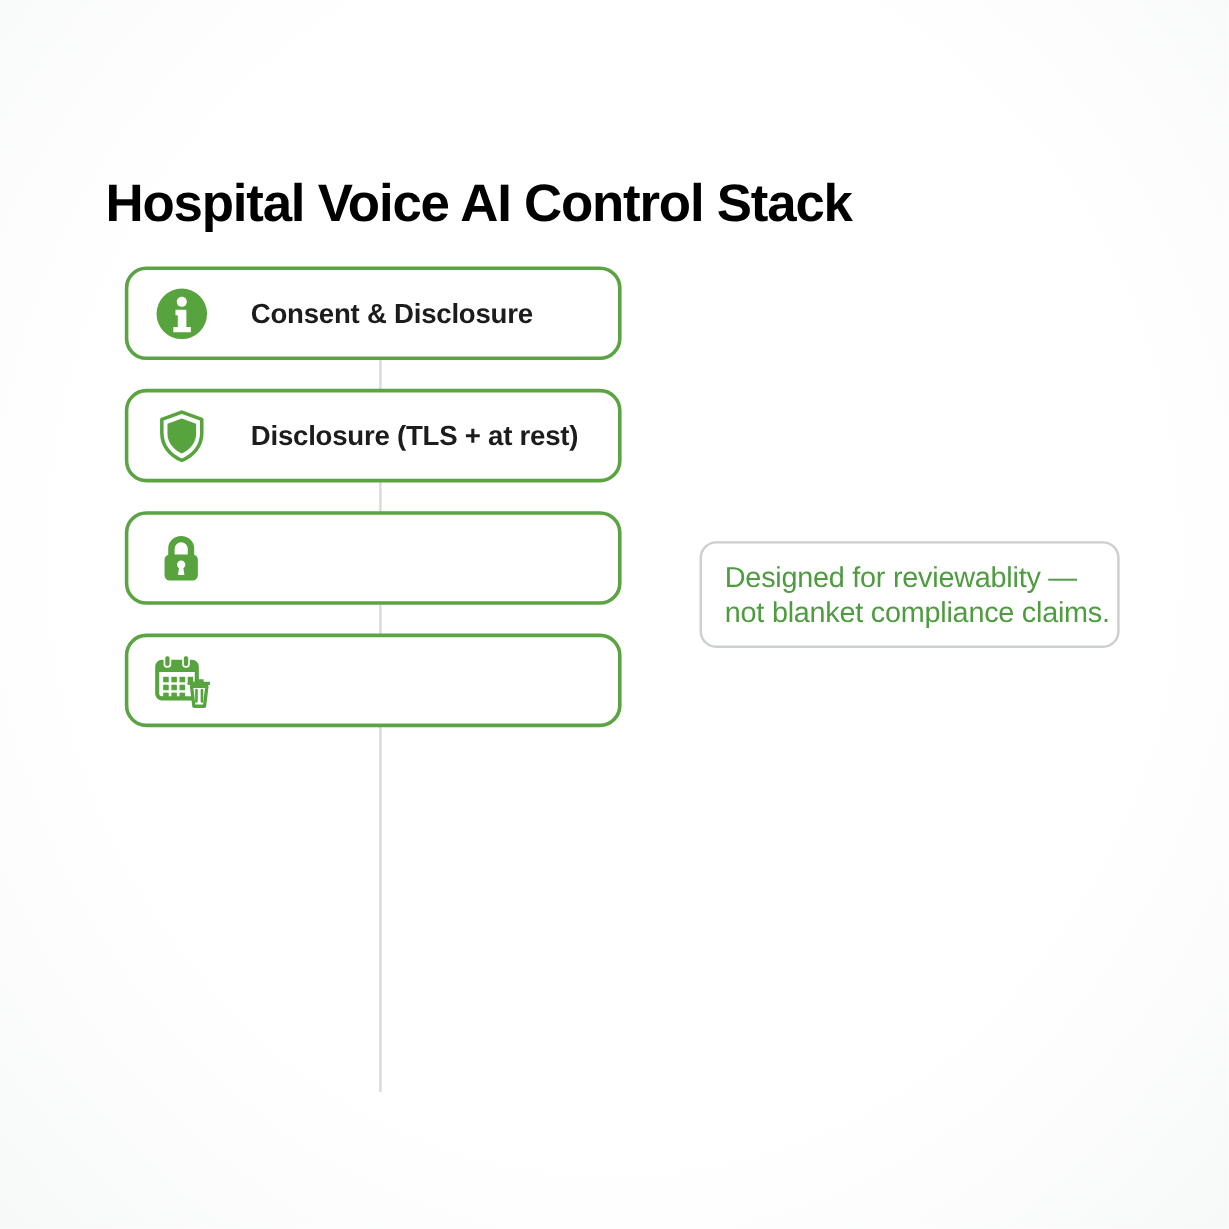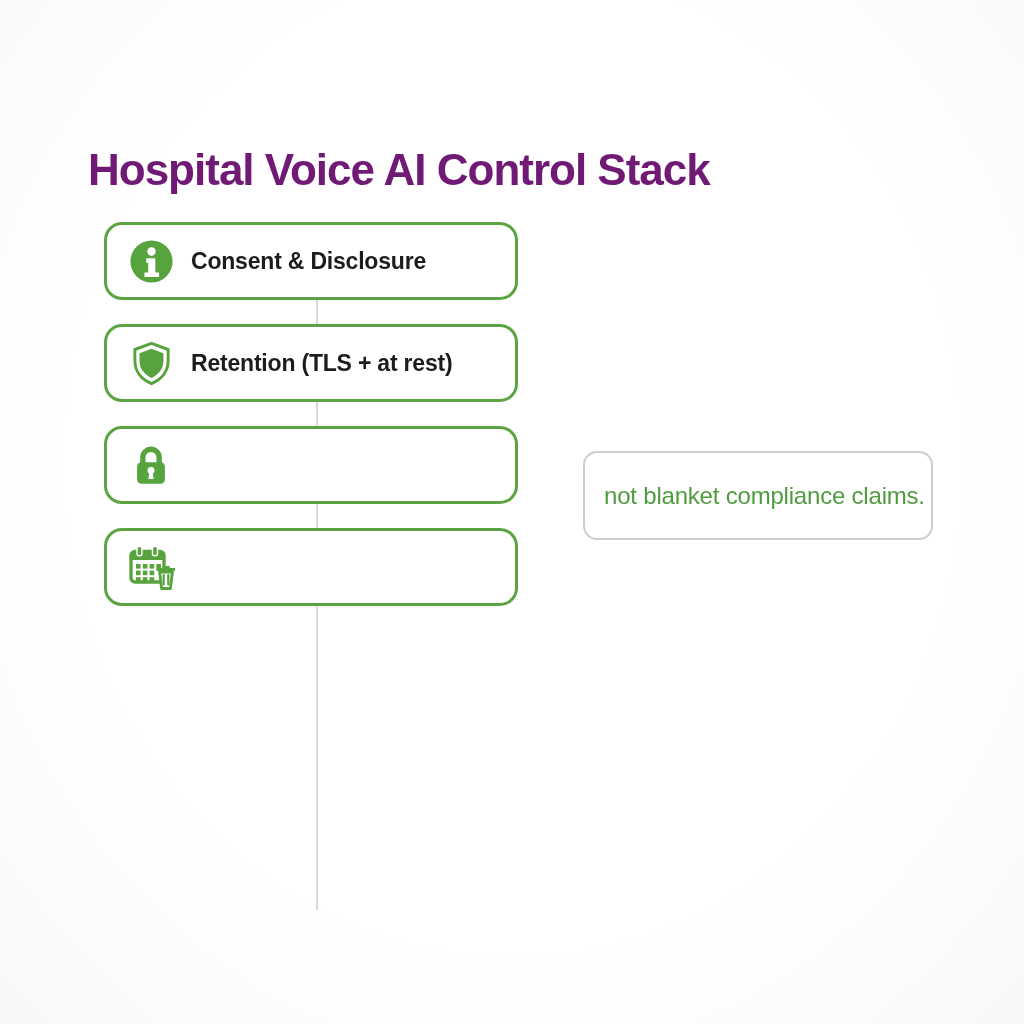--- a/index.html
+++ b/index.html
@@ -11,21 +11,21 @@
   :root{
     --green:#57a33e;
     --box-border:#5ca344;
     --label:#1c1c1c;
     --note-text:#4f9b40;
     --note-border:#cbcfce;
     --connector:#d9d9d9;
   }
   .page-title{
     position:absolute;left:88px;top:116px;
-    font-size:44px;font-weight:bold;color:#701a75;letter-spacing:-1px;
+    font-size:44px;font-weight:bold;color:#000000;letter-spacing:-1px;
     white-space:nowrap;
   }
   .connector-line{
     position:absolute;left:316px;top:258px;width:2px;height:652px;
     background:var(--connector);z-index:0;
   }
   .control-stack{
     position:absolute;left:104px;top:222px;width:414px;
     display:flex;flex-direction:column;gap:24px;z-index:1;
   }
@@ -33,21 +33,21 @@
     box-sizing:border-box;height:78px;width:414px;background:#ffffff;
     border:3px solid var(--box-border);border-radius:18px;
     display:flex;align-items:center;padding-left:20px;
   }
   .stack-box .icon{
     width:48px;height:48px;flex:0 0 48px;display:flex;
     align-items:center;justify-content:center;
   }
   .stack-box .icon svg{display:block;}
   .stack-box .label{
-    margin-left:16px;font-size:23px;font-weight:bold;color:var(--label);
+    margin-left:34px;font-size:23px;font-weight:bold;color:var(--label);
     white-space:nowrap;letter-spacing:-0.2px;
   }
   .note-box{
     position:absolute;left:583px;top:451px;width:350px;height:89px;
     box-sizing:border-box;background:#ffffff;
     border:2px solid var(--note-border);border-radius:14px;
     display:flex;flex-direction:column;justify-content:center;
     padding-left:19px;z-index:1;
   }
   .note-line{
@@ -73,21 +73,21 @@
       </span>
       <span class="label">Consent &amp; Disclosure</span>
     </div>
     <div class="stack-box">
       <span class="icon">
         <svg viewBox="0 0 48 48" width="47" height="47">
           <path d="M24 3.5 L41 9.7 V21 C41 32.6 33.6 40.6 24 44.6 C14.4 40.6 7 32.6 7 21 V9.7 Z" fill="none" stroke="var(--green)" stroke-width="3" stroke-linejoin="round"></path>
           <path d="M24 9 L36.2 13.5 V21.6 C36.2 29.6 30.8 35.4 24 38.7 C17.2 35.4 11.8 29.6 11.8 21.6 V13.5 Z" fill="var(--green)"></path>
         </svg>
       </span>
-      <span class="label">Retention (TLS + at rest)</span>
+      <span class="label">Disclosure (TLS + at rest)</span>
     </div>
     <div class="stack-box">
       <span class="icon">
         <svg viewBox="0 0 48 48" width="46" height="46">
           <path d="M15.5 23 V15.8 a8.5 8.2 0 0 1 17 0 V23" fill="none" stroke="var(--green)" stroke-width="5.6" stroke-linecap="round"></path>
           <rect x="9.5" y="21" width="29" height="22.5" rx="4.5" fill="var(--green)"></rect>
           <circle cx="24" cy="29.8" r="3.6" fill="#fff"></circle>
           <path d="M22.3 31.5 h3.4 l1.1 7.2 h-5.6 z" fill="#fff"></path>
         </svg>
       </span>
@@ -114,14 +114,15 @@
           <path d="M30.5 26.5 h17" stroke="var(--green)" stroke-width="2.8" stroke-linecap="round"></path>
           <path d="M36.5 26 v-1.8 h5 V26" fill="none" stroke="var(--green)" stroke-width="2.4"></path>
           <path d="M32.6 29 L34.6 45.5 h8.8 L45.4 29 z" fill="#fff" stroke="var(--green)" stroke-width="2.8" stroke-linejoin="round"></path>
           <path d="M36.7 32 v9.5 M41.3 32 v9.5" stroke="var(--green)" stroke-width="2.2" stroke-linecap="round"></path>
         </svg>
       </span>
     </div>
   </div>
 
 <div class="note-box">
+  <div class="note-line">Designed for reviewablity —</div>
   <div class="note-line">not blanket compliance claims.</div>
 </div>
 
 </body></html>

